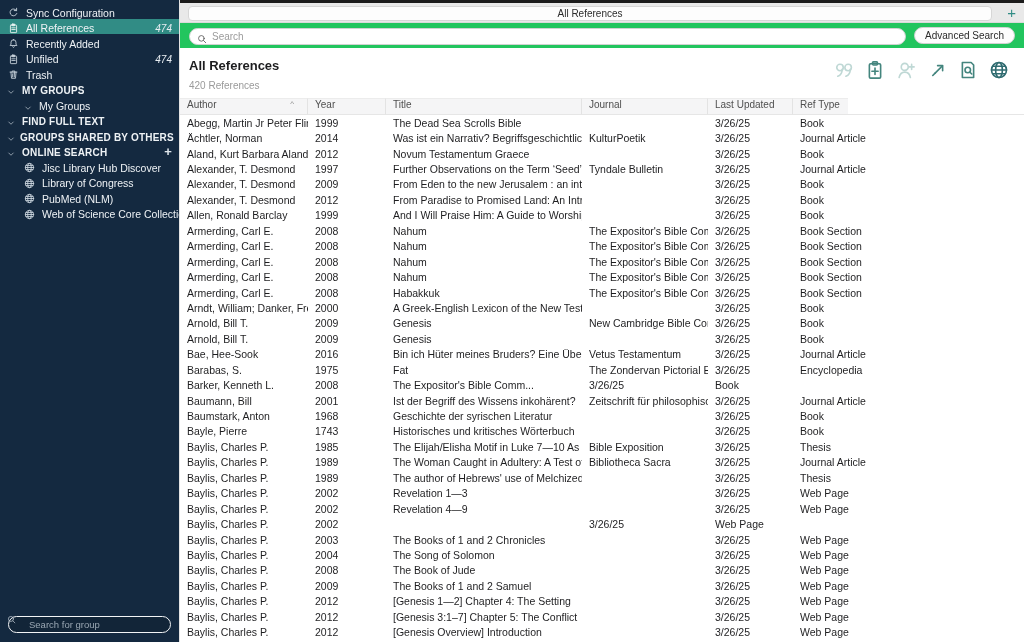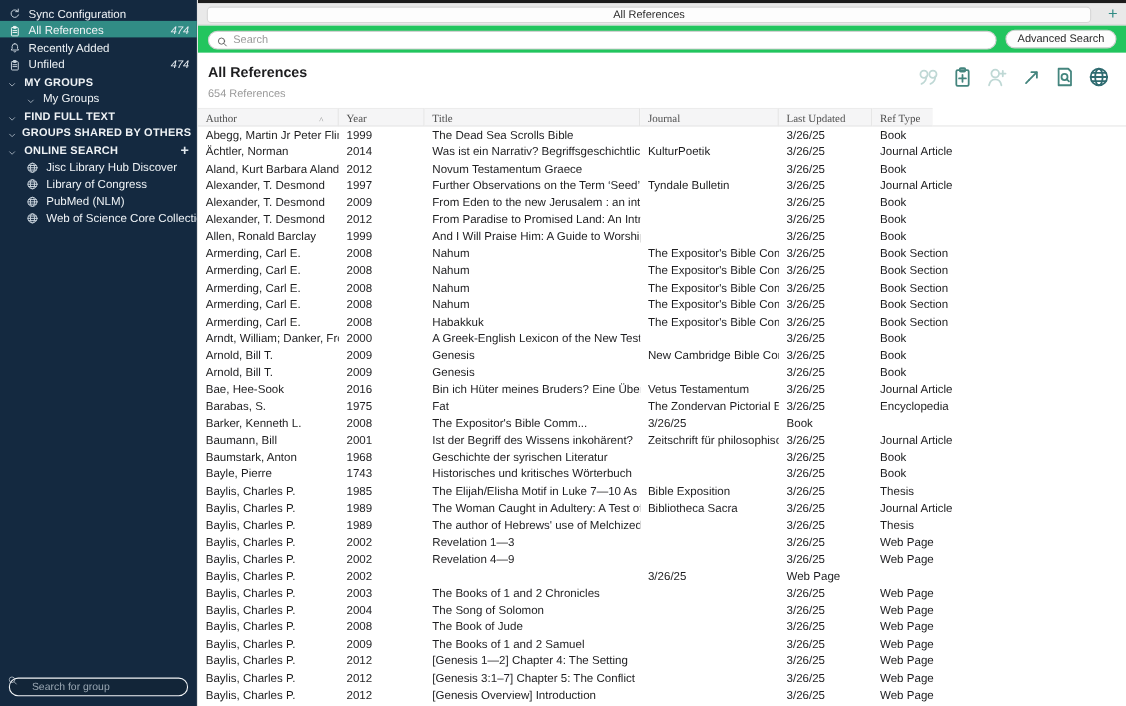--- a/index.html
+++ b/index.html
@@ -67,21 +67,21 @@
   .tool svg { width:20px; height:20px; }
   .tool.active { color:#44857e; }
   .tool.dim { color:#bfd8d5; }
   .tool.dark { color:#2f6b70; }
 
   
   .grid-row { display:grid; grid-template-columns:128px 78px 196px 126px 85px 55px 1fr; }
   .thead { height:17px; font-size:10px; color:#4f4f4f; align-items:stretch; }
   .thead .hcell { background:#f5f5f6; border-right:1px solid #e3e3e3;
     border-top:1px solid #ececec; border-bottom:1px solid #e6e6e6;
-    display:flex; align-items:flex-end; padding-left:7px; white-space:nowrap;font-family:Liberation Serif, serif; }
+    display:flex; align-items:flex-start; padding-left:7px; white-space:nowrap; }
   .thead .hcell.last { border-right:none; }
   .thead .hfill { background:#fff; border-bottom:1px solid #e6e6e6; }
   .sort-caret { margin-left:auto; margin-right:13px; font-size:8px; color:#8a8a8a; }
   .tbody { flex:1; overflow:hidden; }
   .trow { height:15.45px; font-size:10.5px; color:#1e1e20; cursor:default; }
   .trow .cell { padding-left:7px; white-space:nowrap; overflow:hidden;
     display:flex; align-items:center; }
   .trow .cell.ov { overflow:visible; }
 </style>
 </head>
@@ -124,20 +124,30 @@
           <span class="ic">
             <svg viewBox="0 0 16 16" fill="none" stroke="currentColor" stroke-width="1.3" stroke-linecap="round" stroke-linejoin="round">
               <rect x="3.5" y="3" width="9" height="11" rx="1"></rect>
               <rect x="6" y="1.5" width="4" height="2.5" rx="0.8" fill="currentColor"></rect>
               <path d="M5.5 7h5M5.5 9.5h5"></path>
             </svg>
           </span>
           <span>Unfiled</span>
           <span class="count">474</span>
         </div>
+        <div class="nav-row">
+          <span class="ic">
+            <svg viewBox="0 0 16 16" fill="none" stroke="currentColor" stroke-width="1.3" stroke-linecap="round" stroke-linejoin="round">
+              <path d="M3 4.5h10M6 4.5V3h4v1.5"></path>
+              <path d="M4.3 4.5l.8 9h5.8l.8-9"></path>
+              <path d="M6.8 7v4.5M9.2 7V4.5 M9.2 7v4.5"></path>
+            </svg>
+          </span>
+          <span>Trash</span>
+        </div>
         <div class="nav-row section">
           <span class="chev">
             <svg viewBox="0 0 16 16" fill="none" stroke="currentColor" stroke-width="1.3" stroke-linecap="round" stroke-linejoin="round">
               <path d="M3.5 6l4.5 4.5L12.5 6"></path>
             </svg>
           </span>
           <span>MY GROUPS</span>
         </div>
         <div class="nav-row sub">
           <span class="chev">
@@ -236,21 +246,21 @@
               <circle cx="7" cy="7" r="4.5"></circle>
               <path d="M10.5 10.5L14 14"></path>
             </svg></span>
         <input class="search-input" placeholder="Search" style="">
       </div>
       <button class="adv-btn">Advanced Search</button>
     </div>
 
     <div class="list-header">
       <div class="page-title">All References</div>
-      <div class="page-count">654 References</div>
+      <div class="page-count">420 References</div>
       <div class="toolbar" id="toolbar">
           <div class="tool dim">
             <span><svg viewBox="0 0 16 16" fill="none" stroke="currentColor" stroke-width="1.3" stroke-linecap="round" stroke-linejoin="round">
                 <path d="M3 13c2.5-1 3.5-3 3.5-5.5"></path>
                 <circle cx="4.8" cy="6" r="2.6"></circle>
                 <path d="M9.5 13c2.5-1 3.5-3 3.5-5.5"></path>
                 <circle cx="11.3" cy="6" r="2.6"></circle>
               </svg></span>
           </div>
           <div class="tool active">

